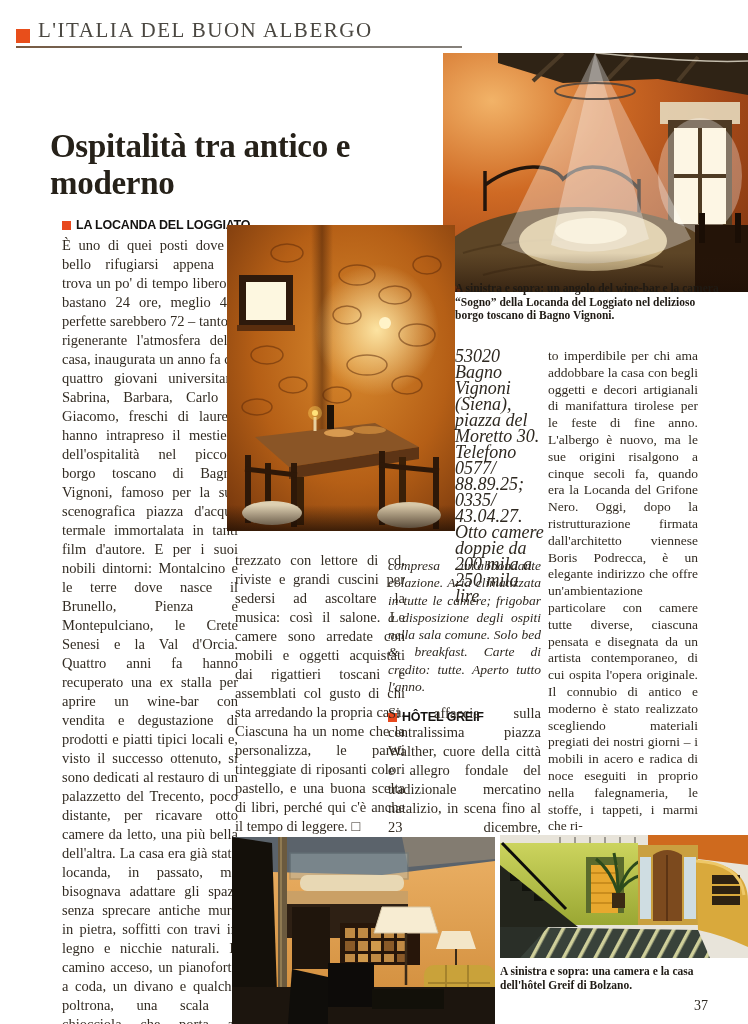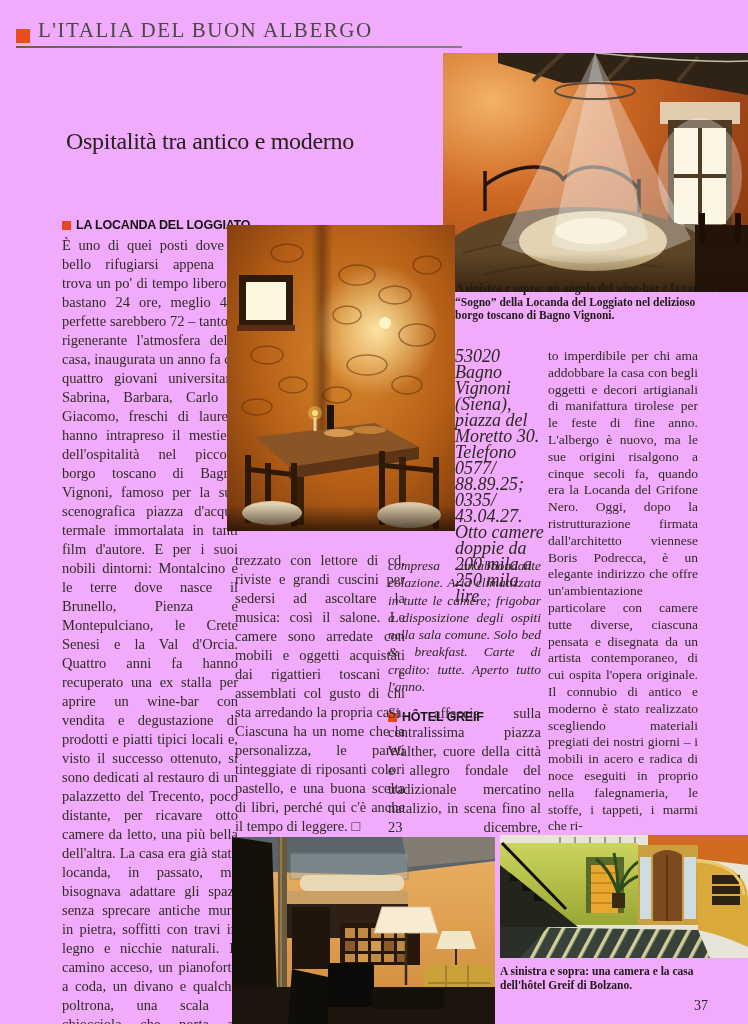--- a/index.html
+++ b/index.html
@@ -1,28 +1,28 @@
 <!DOCTYPE html>
 <html lang="it"><head>
 <meta charset="utf-8">
 <style>
   html,body{margin:0;padding:0;}
   body{background:#888;}
   .page{
     position:relative;width:748px;height:1024px;margin:0 auto;
-    background:#f0abfc;overflow:hidden;
+    background:#ffffff;overflow:hidden;
     font-family:"Liberation Serif", serif;color:#332c24;
   }
   .abs{position:absolute;}
   
   .kicker-square{left:16px;top:29px;width:14px;height:14px;background:#e84e1b;}
   .kicker{left:38px;top:18px;font-size:21px;letter-spacing:1.5px;color:#4a4741;white-space:nowrap;}
   .kicker-rule{left:16px;top:46px;width:446px;height:2px;background:linear-gradient(to right,#7a5a40,#6e6a62 25%,#85807a);}
   
-  .title{left:66px;top:128px;width:420px;font-size:24px;font-weight:normal;color:#262119;letter-spacing:-0.3px;}
+  .title{left:50px;top:128px;width:420px;font-size:33px;font-weight:bold;color:#262119;letter-spacing:-0.3px;}
   .subtitle{left:112px;top:164px;width:360px;font-size:23px;font-style:italic;color:#2b251d;}
   
   .sec-head{display:flex;align-items:center;gap:5px;}
   .sec-square{width:9px;height:9px;background:#e8481d;flex:none;}
   .sec-label{font-family:"Liberation Sans",sans-serif;font-weight:bold;font-size:12.5px;letter-spacing:-0.2px;color:#141210;white-space:nowrap;}
   
   .body-col{font-size:14.5px;line-height:19px;text-align:justify;hyphens:auto;color:#322b22;}
   .body-col-sm{font-size:13.5px;line-height:16.8px;text-align:justify;hyphens:auto;color:#322b22;}
   .italic-col{font-size:18px;line-height:16px;font-style:italic;color:#2e2820;}
   .italic-col-w{font-size:13.5px;line-height:17.3px;font-style:italic;text-align:justify;hyphens:auto;color:#2e2820;}

